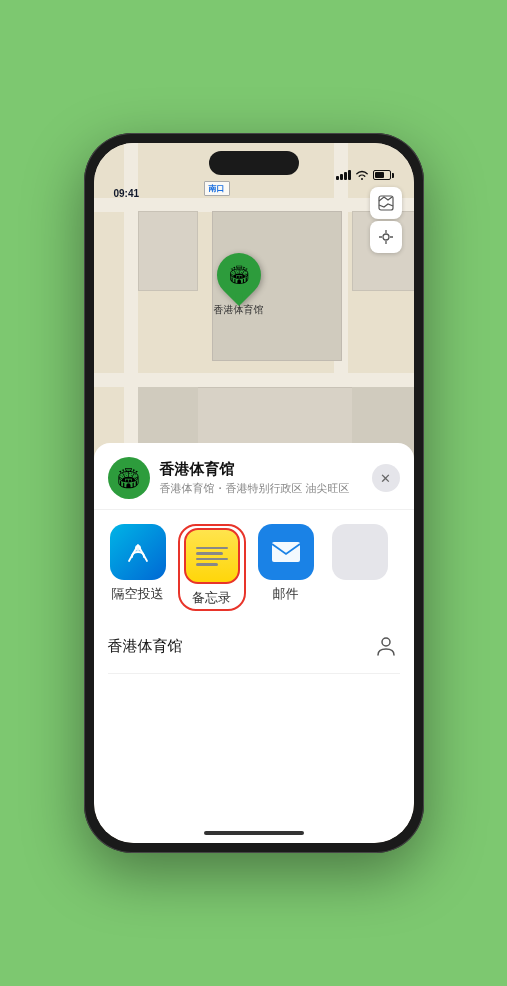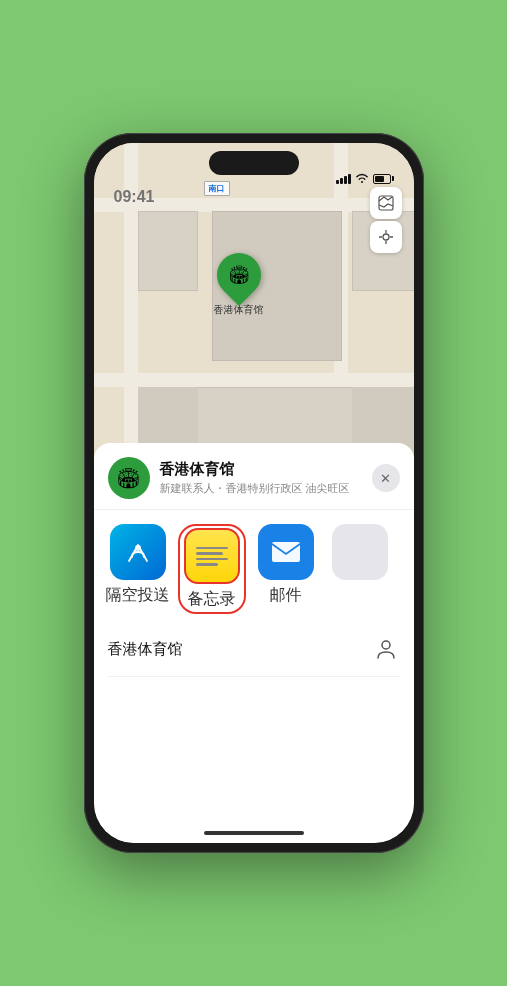--- a/index.html
+++ b/index.html
@@ -37,23 +37,23 @@
       display: flex;
       justify-content: space-between;
       align-items: center;
       position: absolute;
       top: 0;
       left: 0;
       right: 0;
       z-index: 10;
     }
     .status-time {
-      font-size: 16px;
+      font-size: 10px;
       font-weight: 700;
-      color: #737373;
+      color: #0f172a;
       margin-top: 37px;
     }
     .status-icons {
       display: flex;
       align-items: center;
       gap: 4px;
     }
     .signal-bars {
       display: flex;
       align-items: flex-end;
@@ -270,21 +270,21 @@
     .notes-line {
       height: 2.5px;
       background: #888;
       border-radius: 2px;
     }
     .notes-line-1 { width: 100%; }
     .notes-line-2 { width: 85%; }
     .notes-line-3 { width: 100%; }
     .notes-line-4 { width: 70%; }
     .share-label {
-      font-size: 16px;
+      font-size: 13px;
       color: #333;
       text-align: left;
     }
     
     .action-list {
       padding: 0 14px;
     }
     .action-item {
       display: flex;
       align-items: center;
@@ -443,21 +443,21 @@
         </div>
       </div>
     </div>
 
     <div class="bottom-sheet">
 
       <div class="sheet-header">
         <div class="venue-icon">🏟</div>
         <div class="venue-info">
           <div class="venue-name">香港体育馆</div>
-          <div class="venue-sub">新建联系人・香港特别行政区 油尖旺区</div>
+          <div class="venue-sub">香港体育馆・香港特别行政区 油尖旺区</div>
         </div>
         <div class="close-btn">✕</div>
       </div>
 
       <div class="share-row">
 
         <div class="share-item">
           <div class="share-icon-wrap share-icon-airdrop">
             <svg width="26" height="26" viewBox="0 0 26 26">
               <circle cx="13" cy="9" r="3" fill="white" opacity="0.9"></circle>

